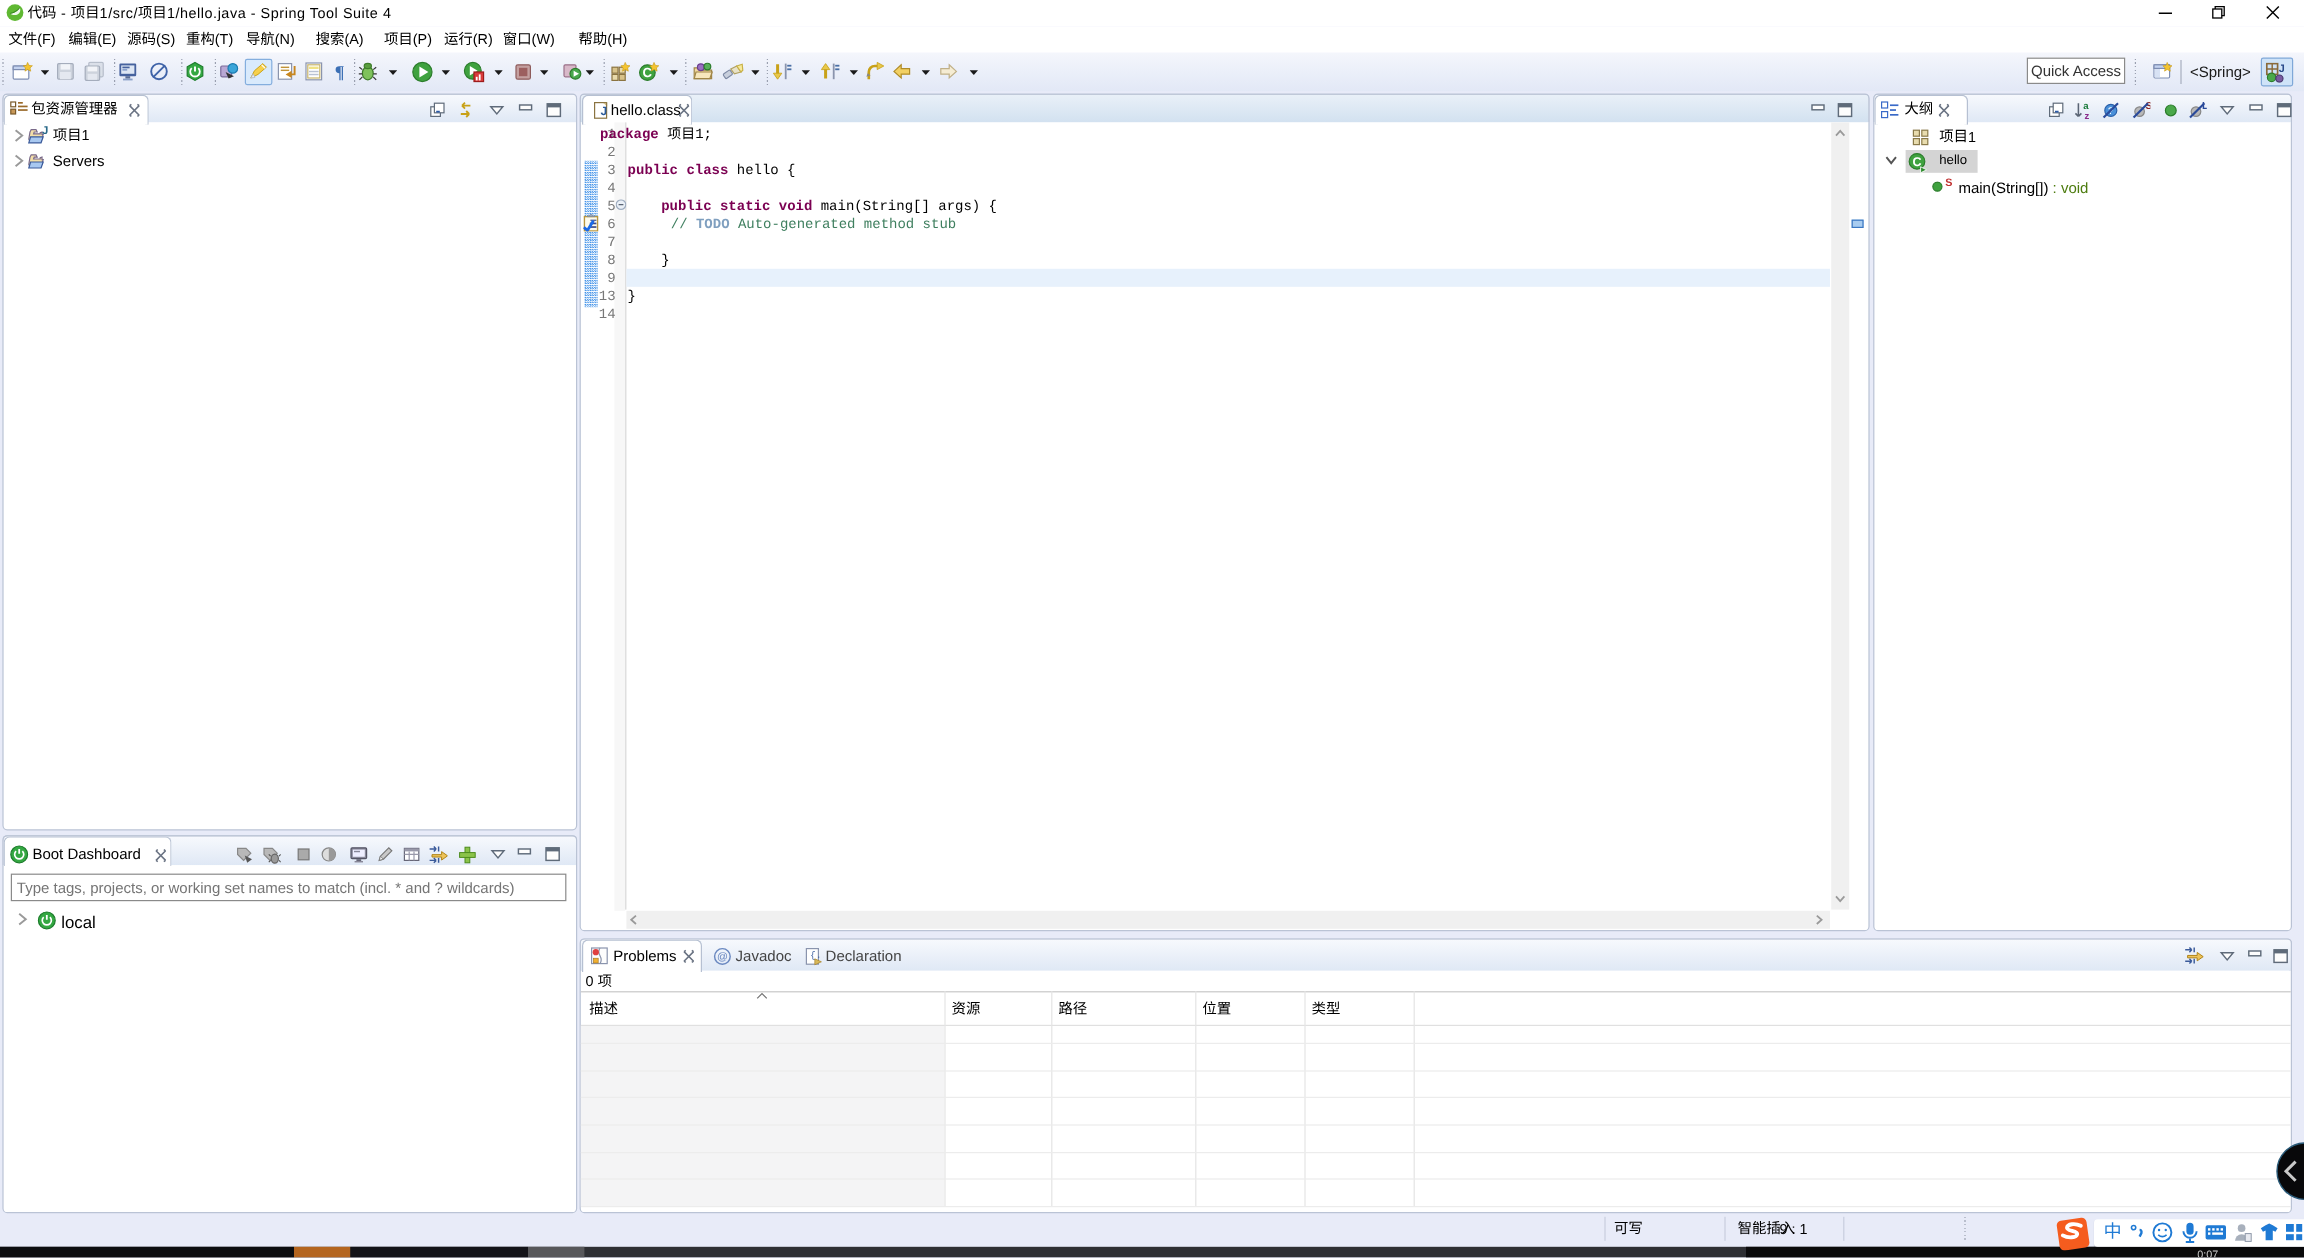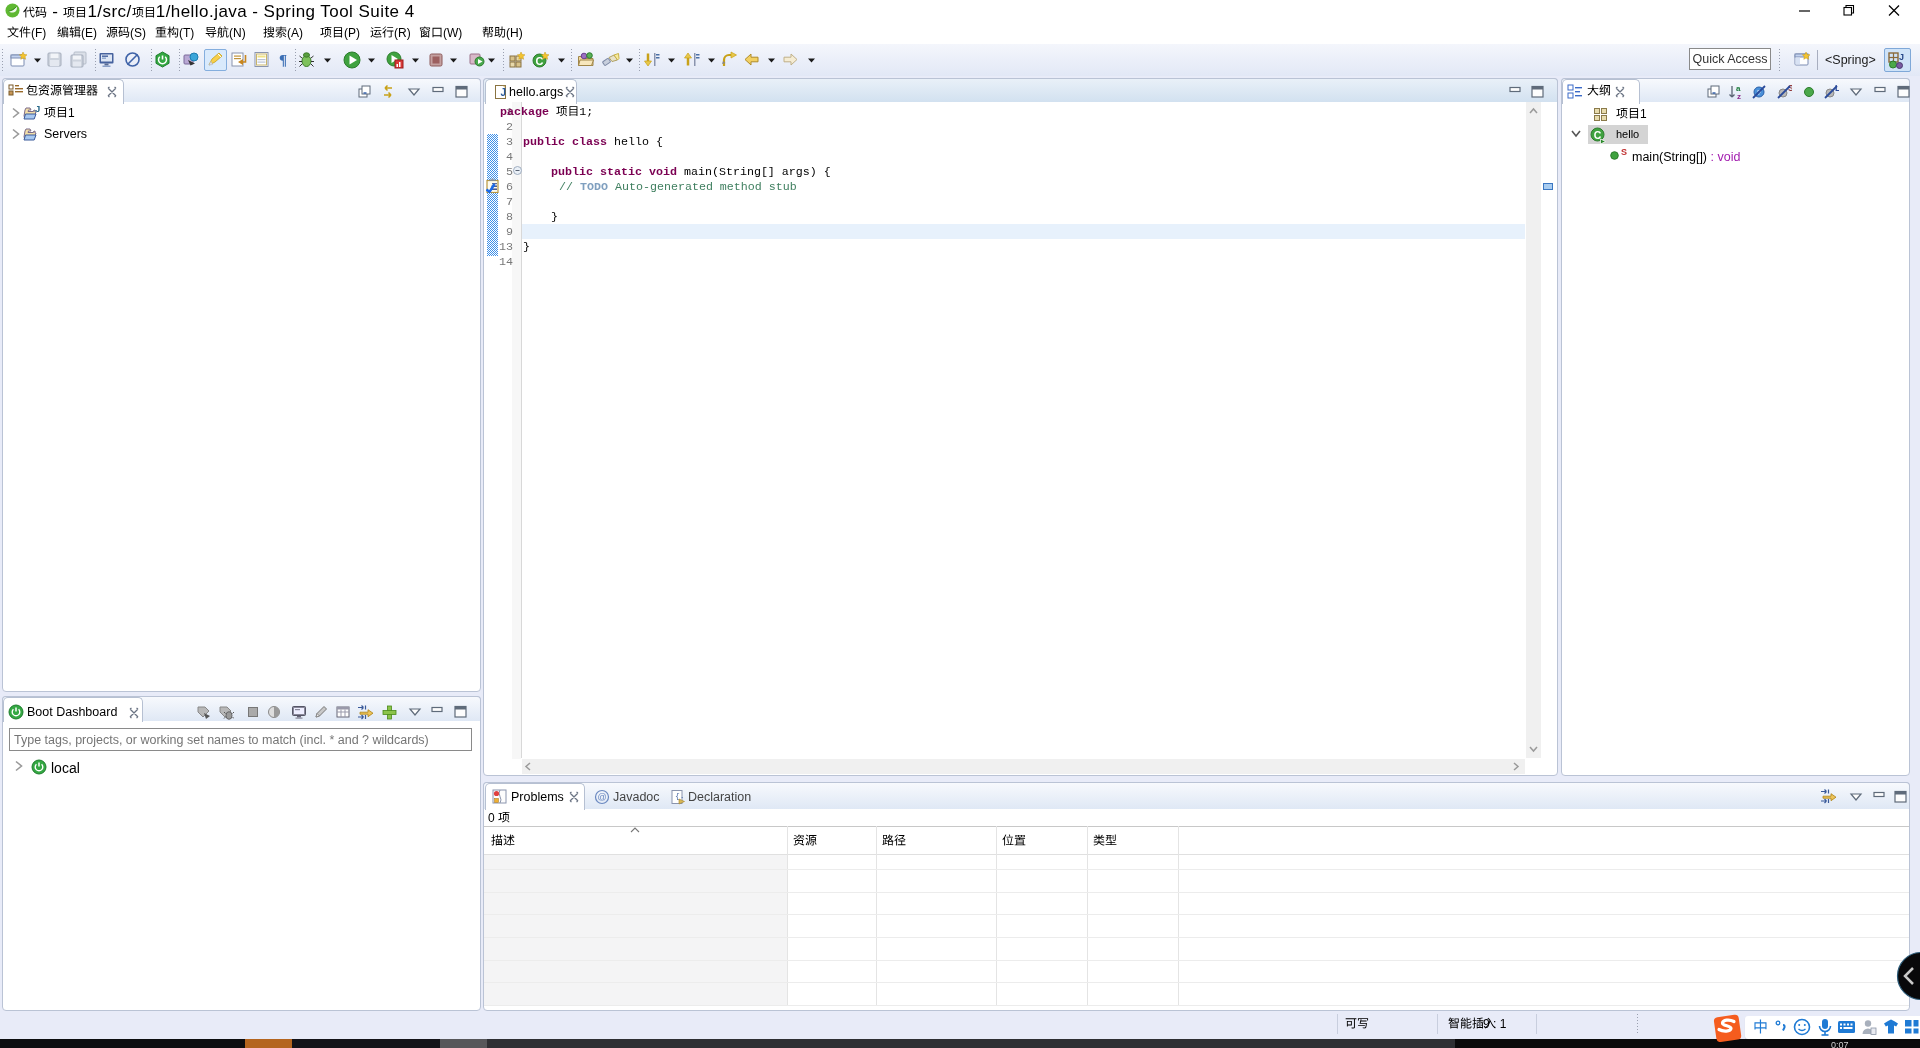--- a/index.html
+++ b/index.html
@@ -58,21 +58,21 @@
       <path id="c91cd" d="M159 -540V-229H459V-160H127V-100H459V-13H52V48H949V-13H534V-100H886V-160H534V-229H848V-540H534V-601H944V-663H534V-740C651 -749 761 -761 847 -776L807 -834C649 -806 366 -787 133 -781C140 -766 148 -739 149 -722C247 -724 354 -728 459 -734V-663H58V-601H459V-540ZM232 -360H459V-284H232ZM534 -360H772V-284H534ZM232 -486H459V-411H232ZM534 -486H772V-411H534Z"></path>
       <path id="c9879" d="M618 -500V-289C618 -184 591 -56 319 19C335 34 357 61 366 77C649 -12 693 -158 693 -289V-500ZM689 -91C766 -41 864 31 911 79L961 26C913 -21 813 -90 736 -138ZM29 -184 48 -106C140 -137 262 -179 379 -219L369 -284L247 -247V-650H363V-722H46V-650H172V-225ZM417 -624V-153H490V-556H816V-155H891V-624H655C670 -655 686 -692 702 -728H957V-796H381V-728H613C603 -694 591 -656 578 -624Z"></path>
     </defs>
   </svg>
 <div class="ab" style="left:0;top:0;width:1920px;height:22px;background:#fff"></div>
 <svg class="ab" style="left:5px;top:3px" width="15" height="15" viewBox="0 0 15 15">
 <circle cx="7.5" cy="7.5" r="7" fill="#5fb832"></circle>
 <path d="M11.5 3.5 C10 6.5 6.5 8.5 3.5 8.2 C5.5 10 9 10 11 8 C12.3 6.6 12 4.5 11.5 3.5Z" fill="#fff" opacity="0.9"></path>
 <path d="M3.5 8.2 C6 7.8 9.5 6 11.5 3.5" stroke="#2f7d1e" stroke-width="0.8" fill="none"></path>
 </svg>
-<div class="ab" style="left:23px;top:4px;height:15px;line-height:15px;font-size:17px;letter-spacing:0.45px;white-space:nowrap"><svg style="vertical-align:-1.44px;" width="24.00" height="12.00" viewBox="0 -880 2000 1000" fill="#000">
+<div class="ab" style="left:23px;top:4px;height:15px;line-height:15px;font-size:12px;letter-spacing:0.45px;white-space:nowrap"><svg style="vertical-align:-1.44px;" width="24.00" height="12.00" viewBox="0 -880 2000 1000" fill="#000">
       <use href="#c4ee3" x="0"></use>
       <use href="#c7801" x="1000"></use>
     </svg> - <svg style="vertical-align:-1.44px;" width="24.00" height="12.00" viewBox="0 -880 2000 1000" fill="#000">
       <use href="#c9879" x="0"></use>
       <use href="#c76ee" x="1000"></use>
     </svg>1/src/<svg style="vertical-align:-1.44px;" width="24.00" height="12.00" viewBox="0 -880 2000 1000" fill="#000">
       <use href="#c9879" x="0"></use>
       <use href="#c76ee" x="1000"></use>
     </svg>1/hello.java - Spring Tool Suite 4</div>
 <svg class="ab" style="left:1798px;top:4px" width="108" height="14" viewBox="0 0 108 14">
@@ -469,21 +469,21 @@
   </svg>
 <div class="ab" style="left:51px;top:760px;font-size:14px;font-weight:normal">local</div>
 <div class="panel" style="left:483px;top:78px;width:1075px;height:698px"></div>
 <div class="ab" style="left:483px;top:78px;width:1075px;height:24px;background:linear-gradient(#e9f0f8,#d2e1f0);border:1px solid #bac3d5;border-bottom:none;border-radius:4px 4px 0 0"></div>
 <div class="ptab" style="left:485px;top:79px;width:92px"></div>
 <svg class="ab" style="left:493px;top:84px" width="16" height="16" viewBox="0 0 16 16">
     <rect x="2.5" y="1.5" width="10" height="13" fill="#fff" stroke="#8a7340"></rect>
     <path d="M9.5 1.5 h3 l0 3" fill="#d8c28a" stroke="#8a7340" stroke-width="0.8"></path>
     <text x="7.5" y="12" font-size="10" font-weight="bold" fill="#2a5a9a" font-family="Liberation Sans">J</text>
   </svg>
-<div class="ab" style="left:509px;top:85px;font-size:12.5px">hello.args</div>
+<div class="ab" style="left:509px;top:85px;font-size:12.5px">hello.class</div>
 <svg class="ab" style="left:562px;top:84px" width="16" height="16" viewBox="0 0 16 16">
     <path d="M4 4 L12 12 M12 4 L4 12 M4 4 L5.5 3 M12 4 L10.5 3 M4 12 L5.5 13 M12 12 L10.5 13" stroke="#6a7383" stroke-width="1.3" fill="none"></path>
   </svg>
 <svg class="ab" style="left:1507px;top:84px" width="16" height="16" viewBox="0 0 16 16">
     <rect x="3" y="3.5" width="10" height="4" fill="#fdfdfd" stroke="#5f6b7a" stroke-width="1.2"></rect>
   </svg>
 <svg class="ab" style="left:1529px;top:84px" width="16" height="16" viewBox="0 0 16 16">
     <rect x="3" y="2.5" width="11" height="10.5" fill="#fdfdfd" stroke="#5f6b7a" stroke-width="1.2"></rect>
     <rect x="3" y="2.5" width="11" height="3" fill="#5f6b7a"></rect>
   </svg>
@@ -610,21 +610,21 @@
 <svg class="ab" style="left:1590px;top:127px" width="17" height="18" viewBox="0 0 17 18">
     <circle cx="7.5" cy="7.5" r="6.5" fill="#3fa23f" stroke="#2c7d2c"></circle>
     <text x="7.5" y="11.5" font-size="10.5" font-weight="bold" fill="#fff" text-anchor="middle" font-family="Liberation Sans">C</text>
     <polygon points="10.5,12 15.5,14.5 10.5,17" fill="#2d8a2d" stroke="#fff" stroke-width="0.7"></polygon>
   </svg>
 <div class="ab" style="left:1616px;top:128px;font-size:11px">hello</div>
 <svg class="ab" style="left:1610px;top:151px" width="10" height="10" viewBox="0 0 10 10">
     <circle cx="4.5" cy="4.5" r="3.8" fill="#3fa23f" stroke="#2c7d2c"></circle>
   </svg>
 <div class="ab" style="left:1621px;top:147px;font-size:9px;font-weight:bold;color:#c03030">S</div>
-<div class="ab" style="left:1632px;top:150px;font-size:12.5px">main(String[])<span style="color:#a21caf"> : void</span></div>
+<div class="ab" style="left:1632px;top:150px;font-size:12.5px">main(String[])<span style="color:#4d7c0f"> : void</span></div>
 <div class="panel" style="left:483px;top:782px;width:1427px;height:229px"></div>
 <div class="ab" style="left:483px;top:782px;width:1427px;height:27px;background:linear-gradient(#f7f9fd,#dfe8f5);border:1px solid #bac3d5;border-bottom:none;border-radius:4px 4px 0 0"></div>
 <div class="ptab" style="left:485px;top:783px;width:100px;height:27px"></div>
 <svg class="ab" style="left:492px;top:789px" width="16" height="16" viewBox="0 0 16 16">
     <rect x="1" y="1" width="13" height="13" fill="#fdfdfd" stroke="#8a94ad"></rect>
     <path d="M8 1 q-2 3 0 6.5 q2 3.5 0 6.5" fill="none" stroke="#8a94ad"></path>
     <circle cx="4.5" cy="4.5" r="2.6" fill="#e04040"></circle>
     <rect x="2.5" y="9.5" width="4" height="4" fill="#f0b030" stroke="#a07020" stroke-width="0.5"></rect>
   </svg>
 <div class="ab" style="left:511px;top:790px;font-size:12.5px">Problems</div>

